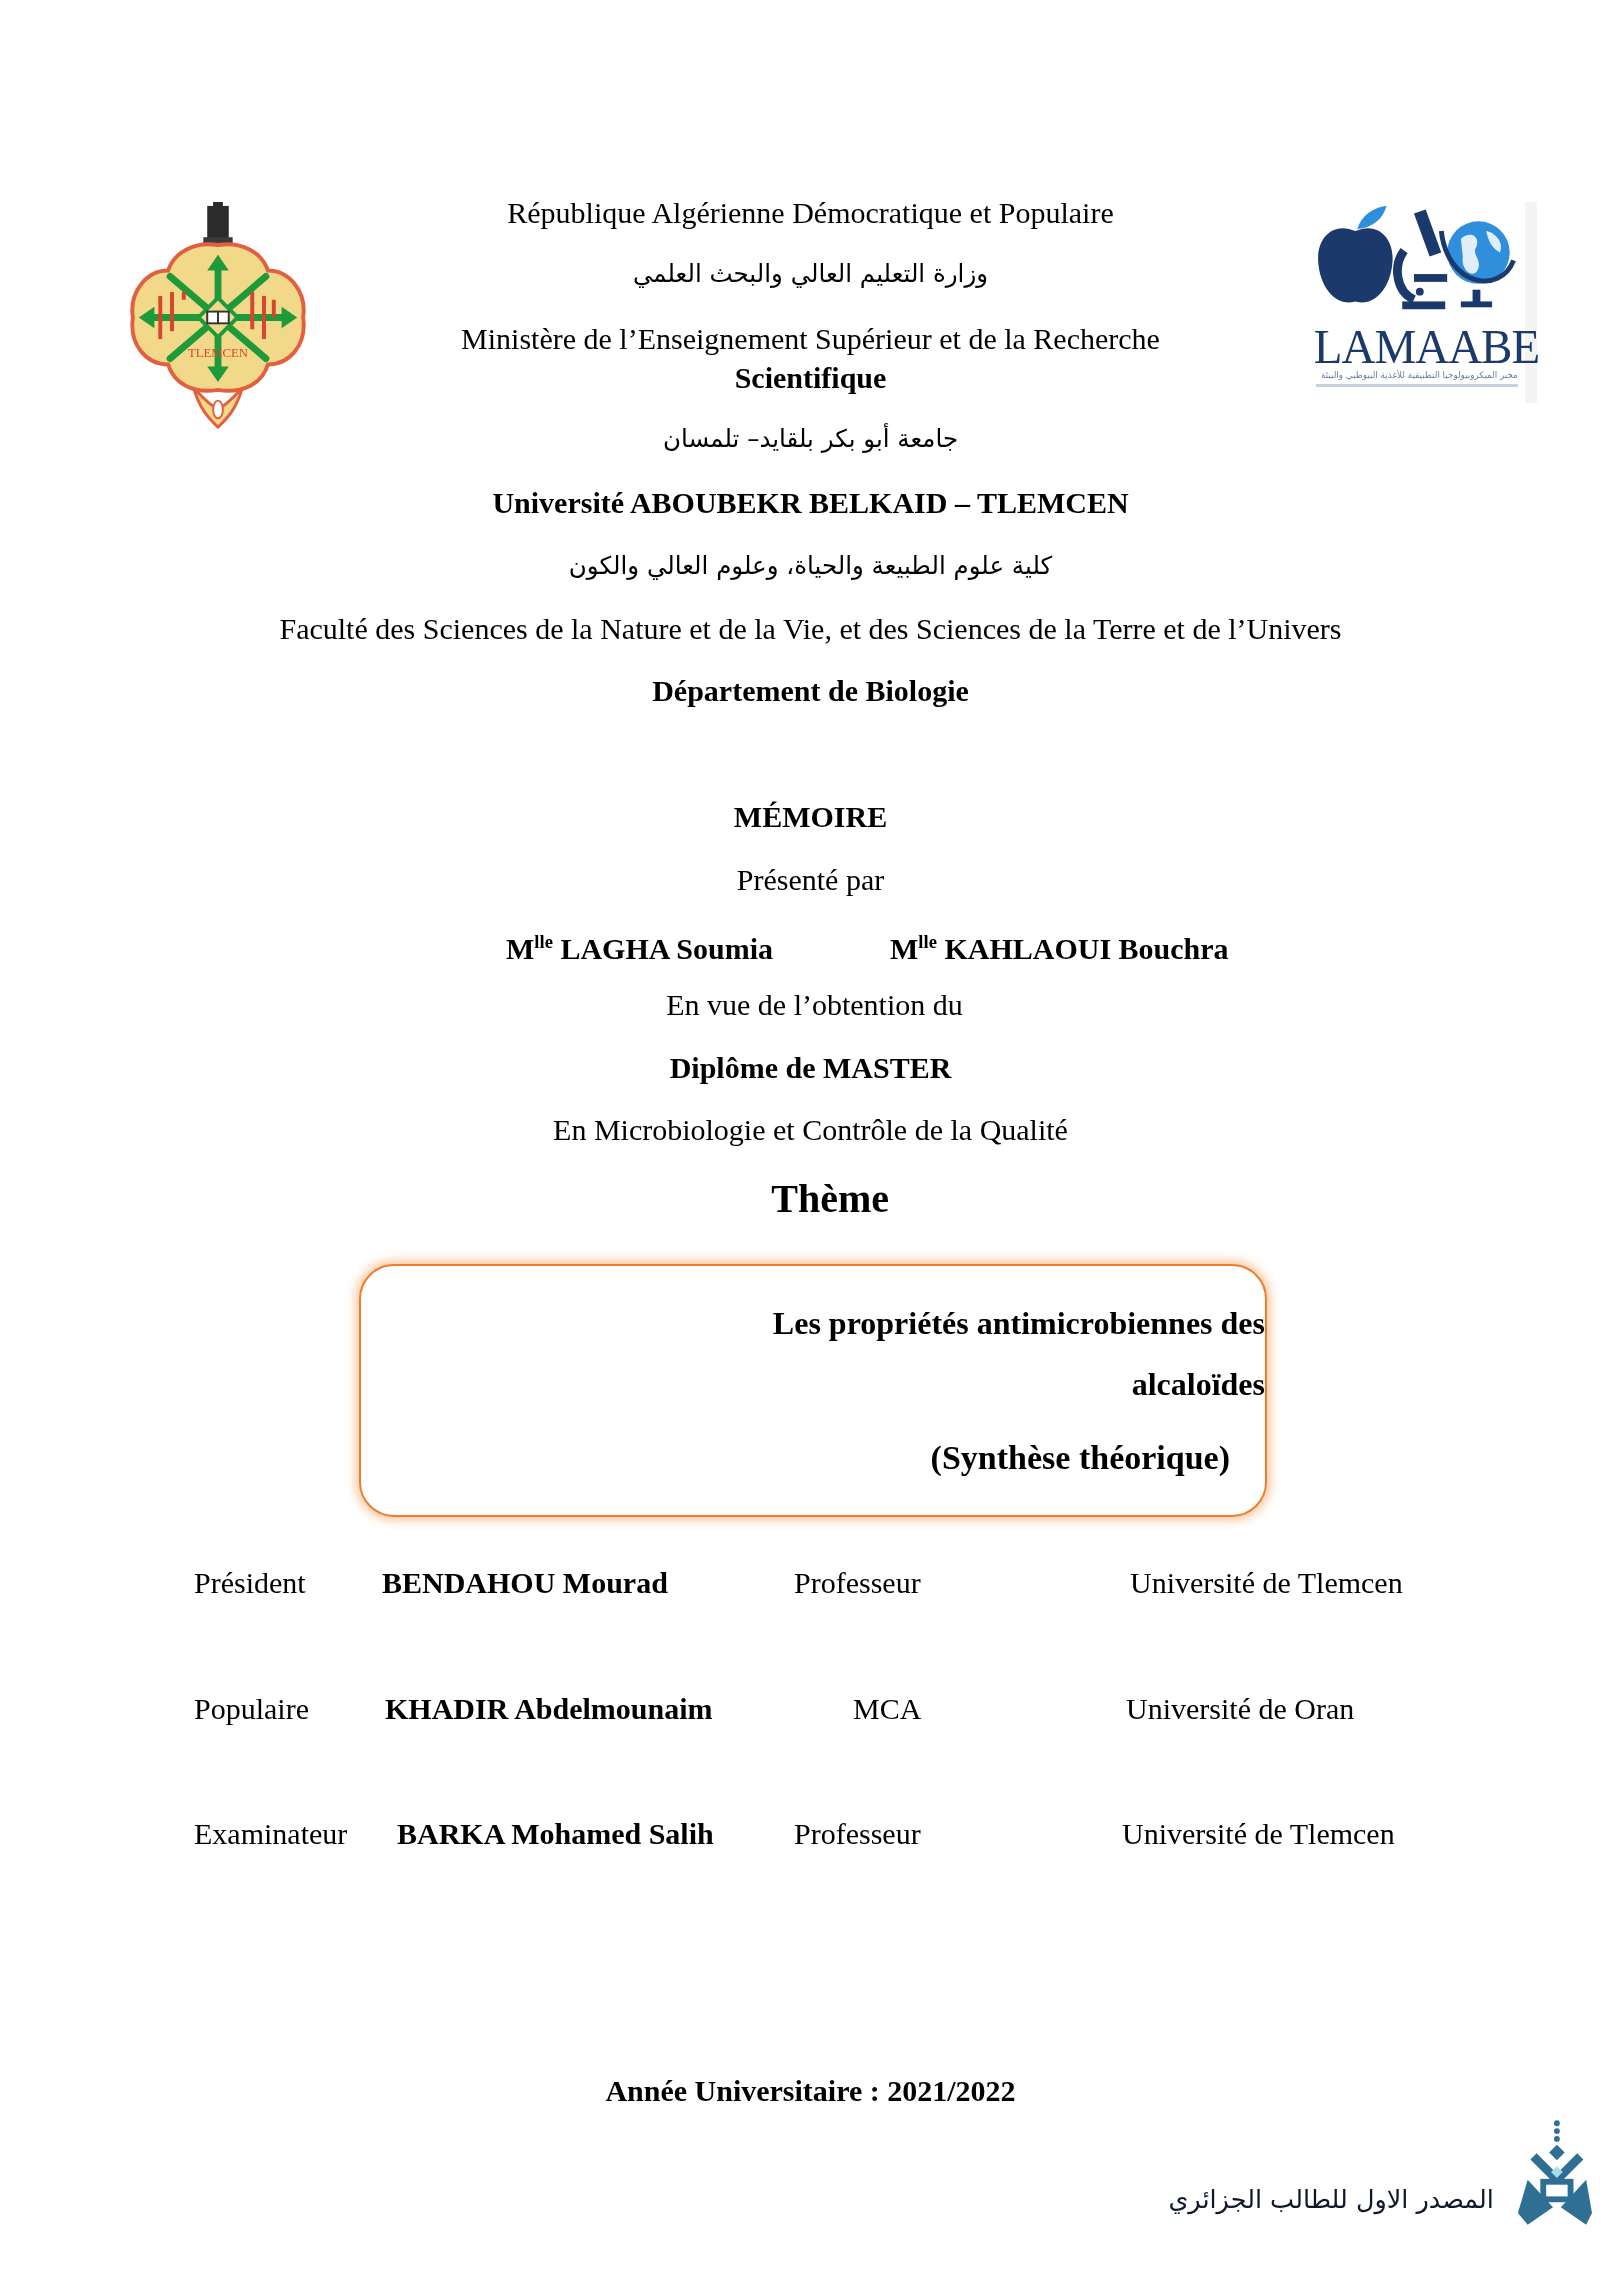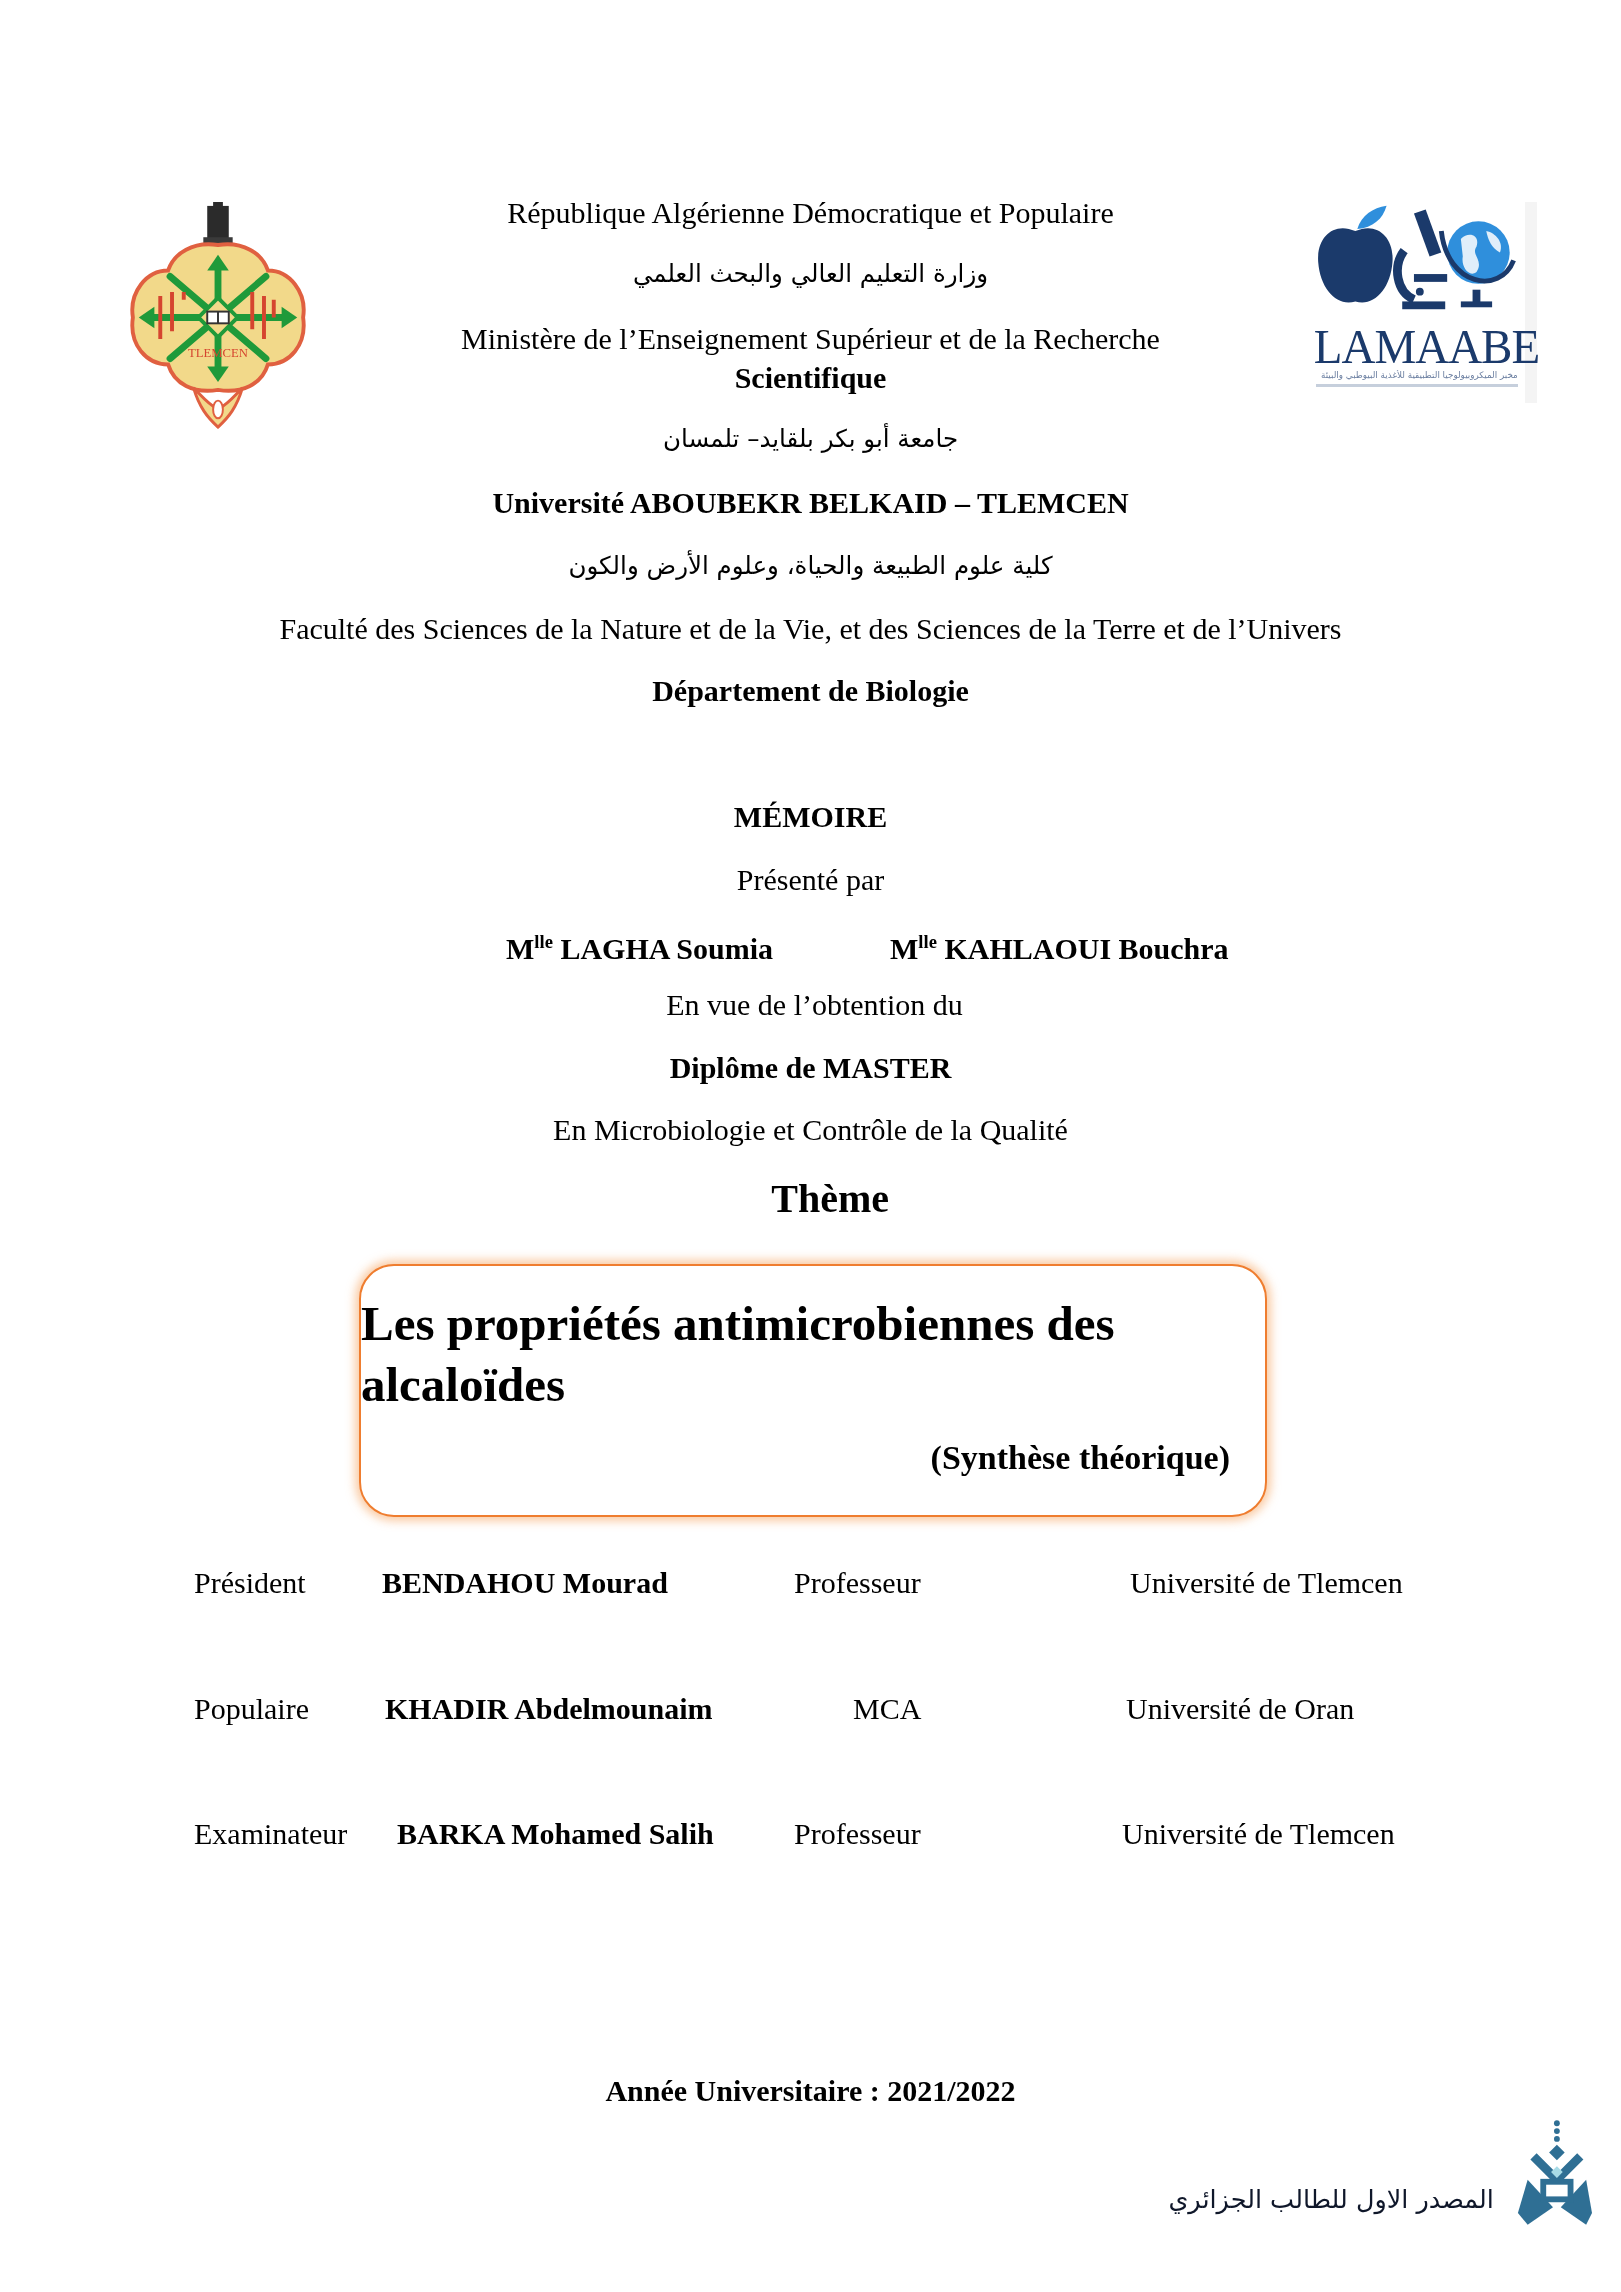--- a/index.html
+++ b/index.html
@@ -18,22 +18,22 @@
   #lamaabe-word { position:absolute; left:9.8px; top:127px; font-family:"Liberation Serif", serif;
                   font-size:47px; letter-spacing:-1px; color:#1b3a6b; transform: scaleY(1.05); }
   #lamaabe-sub { position:absolute; left:11.8px; top:178px; width:202px; font-size:8.8px; color:#6a7ea0;
                  direction: rtl; font-family:"DejaVu Sans", sans-serif; white-space:nowrap; overflow:hidden; }
   #lamaabe-sub2 { position:absolute; left:11.8px; top:192px; width:202px; height:2.9px; background:#c6cfdc; }
 
   
   #theme-box { left: 359px; top: 1264px; width: 904px; height: 249px;
                border: 2.9px solid #ef7d2f; border-radius: 35px; background: #fff;
                box-shadow: 0 0 9.8px 3.9px rgba(245,160,90,0.55); }
-  #theme-title { position:absolute; left:0; width:100%; top:27.4px; text-align:left;
-                 font-size:49px; line-height:61px; font-weight:bold; }
+  #theme-title { position:absolute; left:0; width:100%; top:27.4px; text-align:right;
+                 font-size:32px; line-height:61px; font-weight:bold; }
   #theme-sub { position:absolute; right:35px; top:173px; font-size:34px; font-weight:bold; white-space:nowrap; }
 
   
   .jury-row { position:absolute; left:0; width:1621px; height:39px; font-size:30px; }
   .jury-row span { position:absolute; top:0; white-space:nowrap; }
 
   
   #sahla { left: 1137px; top: 2135px; width: 461px; height: 108px; }
   #sahla-word { position:absolute; left:0; top:0; font-family:"DejaVu Sans", sans-serif; font-size:41px;
                 color:#5fa0af; letter-spacing:2px; white-space:nowrap; }
@@ -104,21 +104,21 @@
   <div id="lamaabe-sub">مخبر الميكروبيولوجيا التطبيقية للأغذية البيوطبي والبيئة</div>
   <div id="lamaabe-sub2"></div>
 </div>
 
 <div class="abs center line" style="top:194px;">République Algérienne Démocratique et Populaire</div>
 <div class="abs center line ar" style="top:255px;">وزارة التعليم العالي والبحث العلمي</div>
 <div class="abs center line" style="top:320px;">Ministère de l’Enseignement Supérieur et de la Recherche</div>
 <div class="abs center line" style="top:359px;font-weight:bold;">Scientifique</div>
 <div class="abs center line ar" style="top:420px;">جامعة أبو بكر بلقايد– تلمسان</div>
 <div class="abs center line bold" style="top:484px;">Université ABOUBEKR BELKAID – TLEMCEN</div>
-<div class="abs center line ar" style="top:547px;">كلية علوم الطبيعة والحياة، وعلوم الأرض والكون</div>
+<div class="abs center line ar" style="top:547px;">كلية علوم الطبيعة والحياة، وعلوم العالي والكون</div>
 <div class="abs center line" style="top:610px;">Faculté des Sciences de la Nature et de la Vie, et des Sciences de la Terre et de l’Univers</div>
 <div class="abs center line bold" style="top:672px;">Département de Biologie</div>
 
 <div class="abs center line bold" style="top:798px;">MÉMOIRE</div>
 <div class="abs center line" style="top:861px;">Présenté par</div>
 
 <div class="abs line bold" style="left:506px; top:923px;">
   <span>M</span><sup style="font-size:18.6px;">lle</sup>
   <span>LAGHA Soumia</span>
 </div>

